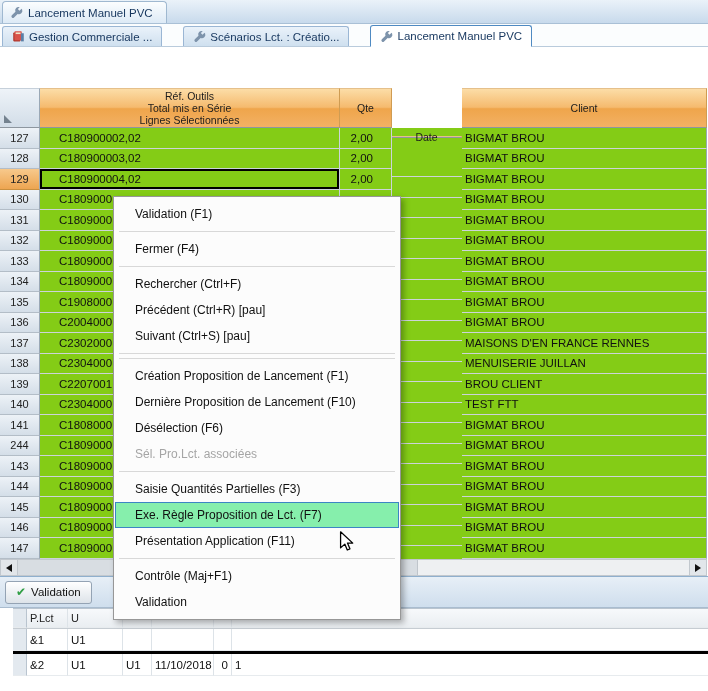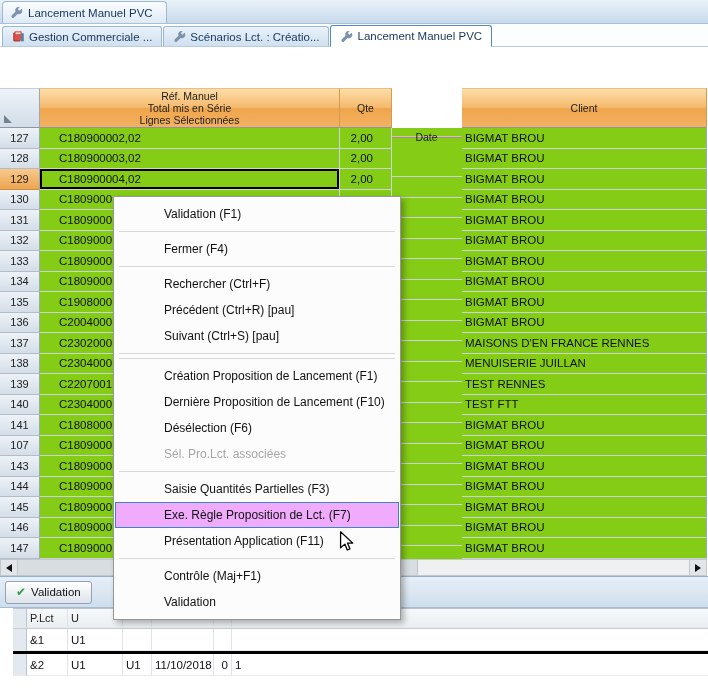--- a/index.html
+++ b/index.html
@@ -10,21 +10,21 @@
   
   .titlebar{position:absolute;top:0;left:0;width:708px;height:24px;
             background:linear-gradient(#eaf2f9,#c8daec);border-bottom:1px solid #a9c0d6;}
   .title-tab{position:absolute;left:2px;top:1px;height:22px;min-width:165px;
              background:linear-gradient(#fbfdfe,#ddeaf6);border:1px solid #9fb8d0;border-bottom:none;
              border-radius:4px 4px 0 0;display:flex;align-items:center;gap:5px;padding:0 10px 0 7px;
              font-size:11.5px;color:#16365e;}
 
   
   .tabbar{position:absolute;top:24px;left:0;width:708px;height:23px;background:#fbfdfe;
-          border-bottom:1px solid #b9cbdc;display:flex;align-items:flex-end;padding-left:2px;gap:1px;}
+          border-bottom:1px solid #b9cbdc;display:flex;align-items:flex-end;padding-left:2px;gap:21px;}
   .tab{height:20px;display:flex;align-items:center;gap:4px;padding:0 9px;
        background:linear-gradient(#eaf2fa,#cfe0ef);border:1px solid #9ab6d4;border-bottom:none;
        border-radius:3px 3px 0 0;font-size:11.5px;color:#16365e;white-space:nowrap;cursor:default;}
   .tab.active{height:22px;background:#fff;border:1px solid #4f8ac2;border-bottom:1px solid #fff;
               margin-bottom:-1px;}
 
   
   .grid{position:absolute;top:88px;left:0;width:707px;}
   .ghead{display:flex;height:40px;}
   .hcell{background:linear-gradient(#fcdda7 0%,#f5ba6e 48%,#efa54b 52%,#f3b164 100%);
@@ -88,25 +88,25 @@
   .b2{width:55px;}
   .b3{width:29px;}
   .b4{width:62px;}
   .b5{width:18px;justify-content:flex-end;padding-right:3px;}
   .b6{flex:1;}
   .bline{height:3px;background:#000;width:706px;}
 
   
   .menu{position:absolute;left:113px;top:196px;width:288px;background:#fcfcfc;
         border:1px solid #979797;box-shadow:3px 3px 6px rgba(0,0,0,.3);padding:4px 1px;z-index:50;}
-  .mrow{height:26px;display:flex;align-items:center;padding:0 10px 0 49px;font-size:12px;
+  .mrow{height:26px;display:flex;align-items:center;padding:0 10px 0 20px;font-size:12px;
         color:#111;white-space:nowrap;cursor:default;}
   .mrow .marrow{margin-left:auto;font-size:8px;color:#333;}
   .mrow.separator{height:1px;background:#d8d8d8;margin:4px 4px;padding:0;}
-  .mrow.highlight{background:#f0abfc;box-shadow:inset 0 0 0 1px #3c85c4;}
+  .mrow.highlight{background:#86efac;box-shadow:inset 0 0 0 1px #3c85c4;}
   .mrow.disabled{color:#a5a5a5;}
 
   
   .cursor{position:absolute;left:336px;top:530px;z-index:60;pointer-events:none;}
 
   .icon{display:inline-flex;align-items:center;}
 </style>
 </head>
 <body>
 
@@ -150,21 +150,21 @@
           </svg>
       </span>
       <span>Lancement Manuel PVC</span>
     </div>
   </div>
 
   <div class="grid">
     <div class="ghead">
       <div class="c rn corner"></div>
       <div class="c ref hcell">
-        <div>Réf. Manuel</div>
+        <div>Réf. Outils</div>
         <div>Total mis en Série</div>
         <div>Lignes Sélectionnées</div>
       </div>
       <div class="c qte hcell">Qte</div>
       <div class="c date hcell">Date</div>
       <div class="c client hcell">Client</div>
     </div>
     <div class="gbody">
 
         <div class="grow">
@@ -261,41 +261,41 @@
           <div class="c qte"></div>
           <div class="c date"></div>
           <div class="c client">MENUISERIE JUILLAN</div>
         </div>
 
         <div class="grow">
           <div class="c rn">139</div>
           <div class="c ref">C2207001</div>
           <div class="c qte"></div>
           <div class="c date"></div>
-          <div class="c client">TEST RENNES</div>
+          <div class="c client">BROU CLIENT</div>
         </div>
 
         <div class="grow">
           <div class="c rn">140</div>
           <div class="c ref">C2304000</div>
           <div class="c qte"></div>
           <div class="c date"></div>
           <div class="c client">TEST FTT</div>
         </div>
 
         <div class="grow">
           <div class="c rn">141</div>
           <div class="c ref">C1808000</div>
           <div class="c qte"></div>
           <div class="c date"></div>
           <div class="c client">BIGMAT BROU</div>
         </div>
 
         <div class="grow">
-          <div class="c rn">107</div>
+          <div class="c rn">244</div>
           <div class="c ref">C1809000</div>
           <div class="c qte"></div>
           <div class="c date"></div>
           <div class="c client">BIGMAT BROU</div>
         </div>
 
         <div class="grow">
           <div class="c rn">143</div>
           <div class="c ref">C1809000</div>
           <div class="c qte"></div>

